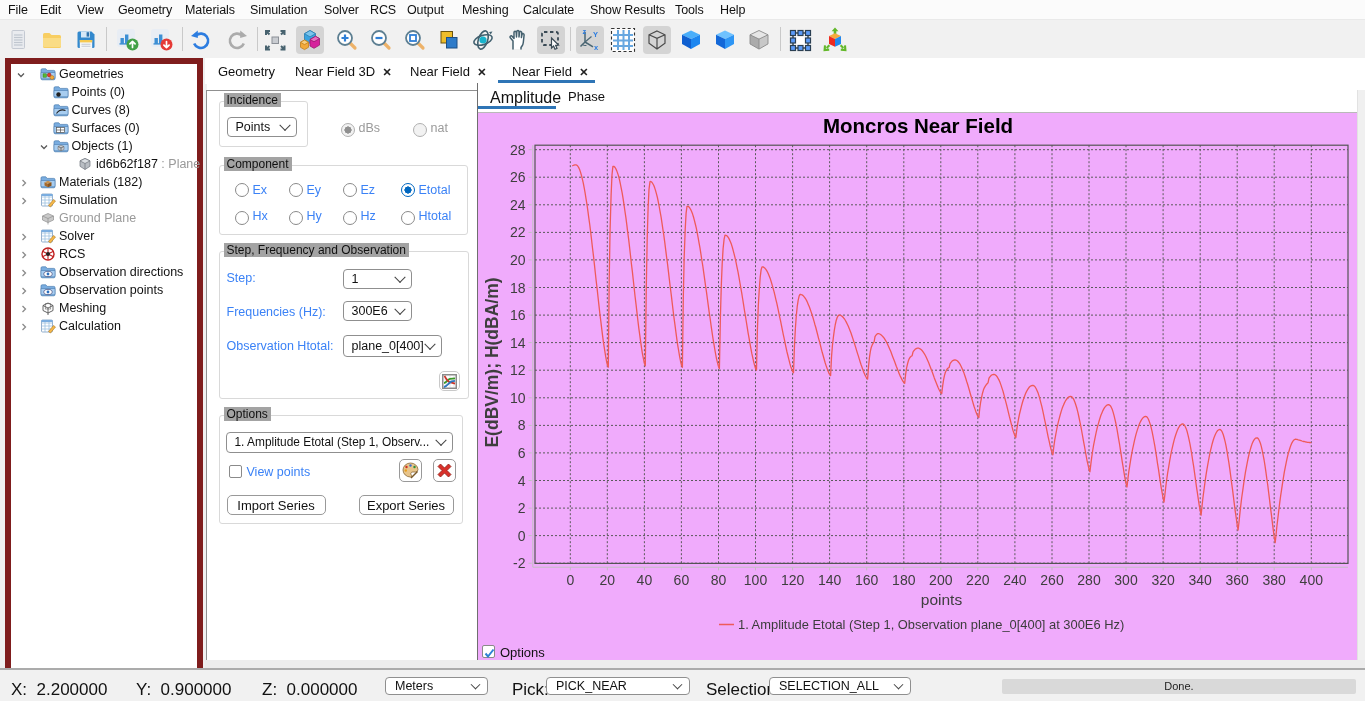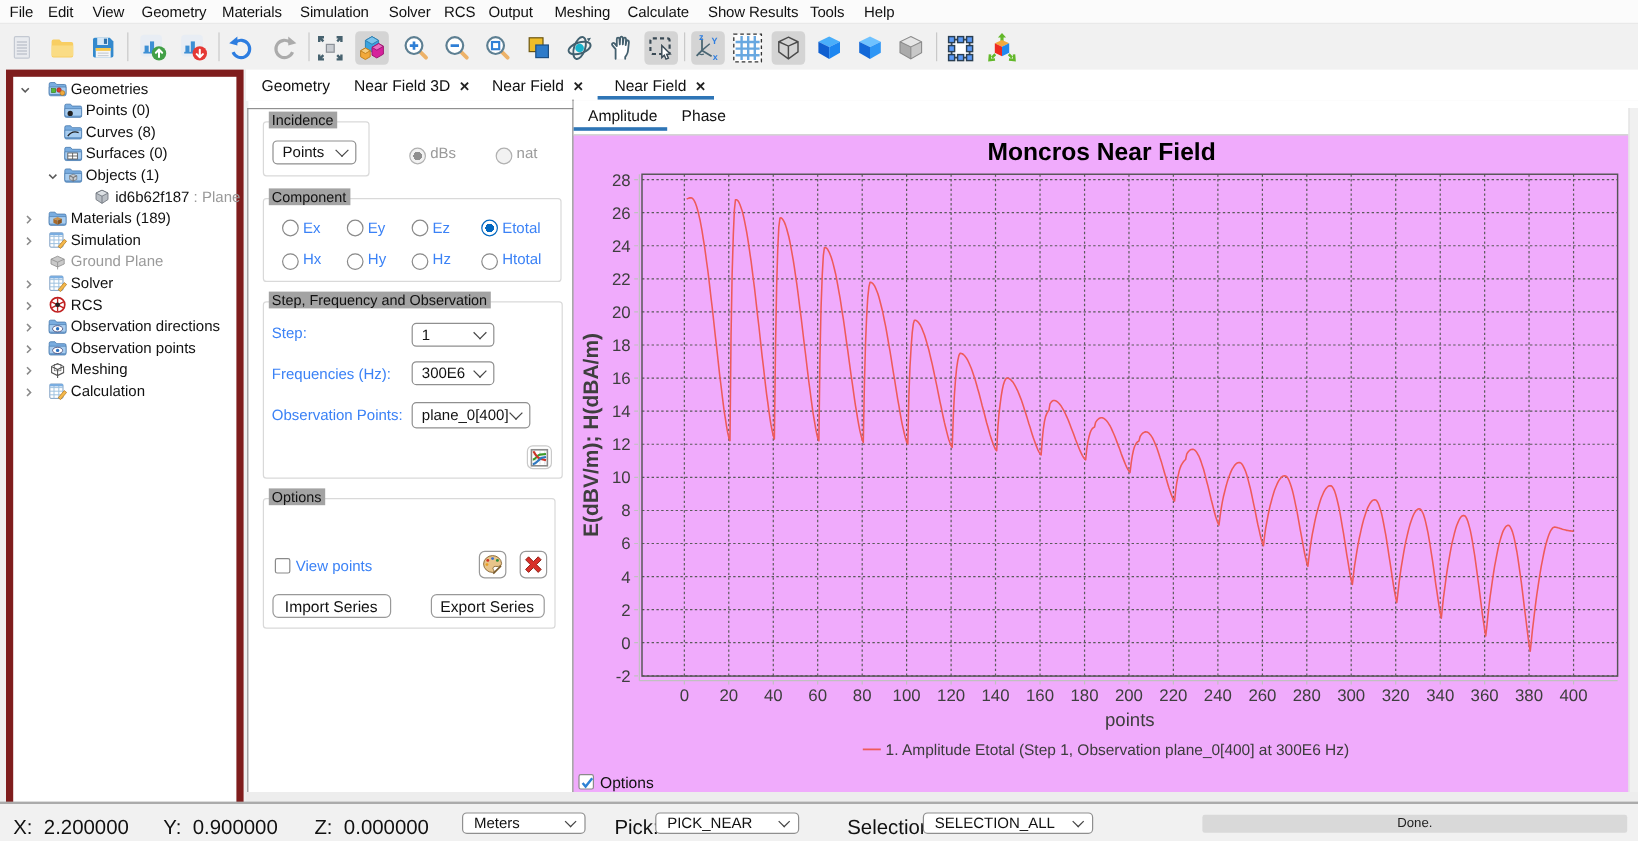--- a/index.html
+++ b/index.html
@@ -294,21 +294,21 @@
       <path d="M3.5 2 L6.5 5 L3.5 8" fill="none" stroke="#8a8a8a" stroke-width="1.3"></path>
     </svg>
     <svg style="position:absolute;left:29px;top:110px" width="16" height="16" viewBox="0 0 16 16">
       <path d="M1 4 a1.2 1.2 0 0 1 1.2-1.2 h3.6 l1.4 1.6 h6.6 a1.2 1.2 0 0 1 1.2 1.2 v7 a1.2 1.2 0 0 1 -1.2 1.2 h-11.6 a1.2 1.2 0 0 1 -1.2 -1.2 z" fill="#7aade0" stroke="#4a7cb0" stroke-width="0.7"></path>
       <path d="M1 6.5 h14 v5.1 a1.2 1.2 0 0 1 -1.2 1.2 h-11.6 a1.2 1.2 0 0 1 -1.2 -1.2 z" fill="#a8cdf0" stroke="#4a7cb0" stroke-width="0.6"></path>
       <path d="M4.5 8.2 l3.5 1.6 v3.4 l-3.5 -1.6 z" fill="#a86a2a"></path>
       <path d="M4.5 8.2 l3.5 -1.4 3.5 1.5 -3.5 1.5 z" fill="#c8924e"></path>
       <path d="M11.5 8.3 v3.4 l-3.5 1.5 v-3.4 z" fill="#8a5520"></path>
     </svg>
     <div class="trow" style="left:48px;top:109px">
-      <span class="lbl">Materials (189)</span>
+      <span class="lbl">Materials (182)</span>
     </div>
 <svg class="chev" style="left:8px;top:132px" width="10" height="10" viewBox="0 0 10 10">
       <path d="M3.5 2 L6.5 5 L3.5 8" fill="none" stroke="#8a8a8a" stroke-width="1.3"></path>
     </svg>
     <svg style="position:absolute;left:29px;top:128px" width="16" height="16" viewBox="0 0 16 16">
       <rect x="1.5" y="2" width="11" height="12" rx="1" fill="#fff" stroke="#7a9cc0" stroke-width="0.8"></rect>
       <g stroke="#9cc0e0" stroke-width="0.8">
         <line x1="1.5" y1="5" x2="12.5" y2="5"></line>
         <line x1="1.5" y1="8" x2="12.5" y2="8"></line>
         <line x1="1.5" y1="11" x2="12.5" y2="11"></line>
@@ -454,61 +454,65 @@
 <span class="rlbl " style="left:20px;top:180px">Step:</span>
 <div class="combo" style="left:136px;top:178px;width:69px;height:20px">
       <span>1</span>
       <i></i>
     </div>
 <span class="rlbl " style="left:20px;top:214px">Frequencies (Hz):</span>
 <div class="combo" style="left:136px;top:210px;width:69px;height:20px">
       <span>300E6</span>
       <i></i>
     </div>
-<span class="rlbl " style="left:20px;top:248px">Observation Points:</span>
+<span class="rlbl " style="left:20px;top:248px">Observation Htotal:</span>
 <div class="combo" style="left:136px;top:244px;width:99px;height:22px">
       <span>plane_0[400]</span>
       <i></i>
     </div>
 <div class="btn" style="left:232px;top:280px;width:21px;height:20px;border-color:#c9c9c9;border-radius:5px"><svg width="15" height="15" viewBox="0 0 15 15" style="margin-top:2px">
         <rect x="0.75" y="0.75" width="13.5" height="13.5" fill="#fff" stroke="#8a8a8a" stroke-width="1.5"></rect>
         <g stroke="#d8d8e0" stroke-width="0.7">
           <line x1="4" y1="2" x2="4" y2="13"></line>
           <line x1="8" y1="2" x2="8" y2="13"></line>
           <line x1="12" y1="2" x2="12" y2="13"></line>
           <line x1="2" y1="5" x2="13" y2="5"></line>
           <line x1="2" y1="9" x2="13" y2="9"></line>
         </g>
         <path d="M2 9 C4.5 9 5.5 5.5 8 4.8 L13 4.3" fill="none" stroke="#3a9a28" stroke-width="1.8"></path>
         <path d="M2.5 2 C4 4.5 5.5 7.5 8 8.2 L13 9.6" fill="none" stroke="#cc3326" stroke-width="1.8"></path>
         <path d="M2 13 C5 12.5 6.5 9 9.5 7.4 L13 6.8" fill="none" stroke="#2e78c0" stroke-width="1.8"></path>
       </svg></div>
 <div class="grp" style="left:12px;top:324px;width:244px;height:109px">
       <b>Options</b>
     </div>
+<div class="combo" style="left:19px;top:341px;width:227px;height:21px;font-size:11.9px">
+      <span>1. Amplitude Etotal (Step 1, Observ...</span>
+      <i></i>
+    </div>
 <div class="cb" style="left:22px;top:374px"></div>
 <span class="rlbl " style="left:40px;top:374px">View points</span>
 <div class="btn" style="left:192px;top:368px;width:23px;height:23px"><svg width="19" height="19" viewBox="0 0 19 19" style="margin-top:1.5px">
         <path d="M9.5 2 a7.5 7 0 1 0 0 14 c1.8 0 1.2-1.6 0.6-2.4 -0.8-1.1 0-2.6 1.7-2.6 h2.7 a2.6 2.6 0 0 0 2.5-2.5 A7.5 7 0 0 0 9.5 2" fill="#e8c48a" stroke="#8a6a3a" stroke-width="0.8"></path>
         <circle cx="5.5" cy="6" r="1.2" fill="#d03020"></circle>
         <circle cx="9.5" cy="4.5" r="1.2" fill="#3a6fd0"></circle>
         <circle cx="13.5" cy="6" r="1.2" fill="#2a8f3a"></circle>
         <circle cx="4.8" cy="9.5" r="1.2" fill="#e8a020"></circle>
         <path d="M10 17 L16.5 10.5" stroke="#7a5a2a" stroke-width="1.4"></path>
       </svg></div>
 <div class="btn" style="left:226px;top:368px;width:23px;height:23px"><svg width="17" height="17" viewBox="0 0 17 17" style="margin-top:2.5px">
         <path d="M2 4.5 L4.5 2 L8.5 6 L12.5 2 L15 4.5 L11 8.5 L15 12.5 L12.5 15 L8.5 11 L4.5 15 L2 12.5 L6 8.5 Z" fill="#d8302a" stroke="#8f1f16" stroke-width="0.8"></path>
       </svg></div>
 <div class="btn" style="left:20px;top:404px;width:99px;height:20px;line-height:19px">Import Series</div>
 <div class="btn" style="left:152px;top:404px;width:95px;height:20px;line-height:19px">Export Series</div>
 </div>
 <div id="vsep"></div>
 <div style="position:absolute;left:206.5px;top:84px;width:270px;height:5.5px;background:#fff"></div>
 <div id="subtabs">
-<span style="position:absolute;left:12px;top:5px;font-size:13px;color:#111">Amplitude</span>
+<span style="position:absolute;left:12px;top:5px;font-size:16px;color:#111">Amplitude</span>
 <span style="position:absolute;left:90px;top:5px;font-size:13px;color:#111">Phase</span>
 </div>
 <div id="subline"></div>
 <div id="subborder"></div>
 <div id="chartarea">
 <svg id="chart" width="887" height="547" viewBox="478 113 887 547">
 <style>
 .gl{stroke:#5a5a5a;stroke-width:1;stroke-dasharray:2,2;fill:none}
 .ax{stroke:#c0c0c0;stroke-width:1}
 .tl{font:14px "Liberation Sans",sans-serif;fill:#3e3e3e}
@@ -644,21 +648,21 @@
 <div id="botline"></div>
 <div id="statusbar">
 <span class="st" style="left:11px">X:&nbsp;&nbsp;2.200000</span>
 <span class="st" style="left:136px">Y:&nbsp;&nbsp;0.900000</span>
 <span class="st" style="left:262px">Z:&nbsp;&nbsp;0.000000</span>
 <div class="scombo" style="left:385px;width:103px">
       <span>Meters</span>
       <i></i>
     </div>
 <span class="st" style="left:512px">Pick:</span>
-<div class="scombo" style="left:546px;width:120px">
+<div class="scombo" style="left:546px;width:144px">
       <span>PICK_NEAR</span>
       <i></i>
     </div>
 <span class="st" style="left:706px">Selection:</span>
 <div class="scombo" style="left:769px;width:142px">
       <span>SELECTION_ALL</span>
       <i></i>
     </div>
 <div id="progress">Done.</div>
 </div>

